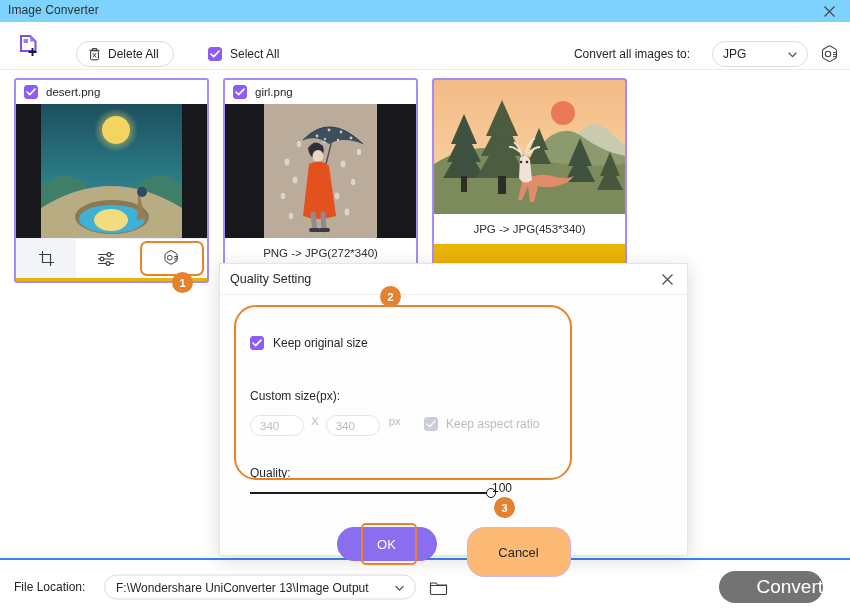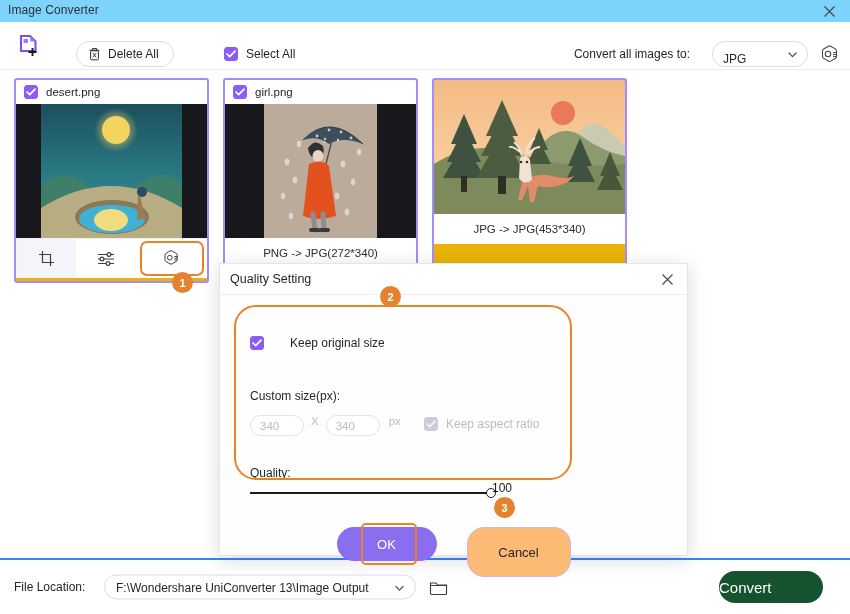--- a/index.html
+++ b/index.html
@@ -54,36 +54,36 @@
     border: 1px solid #dcdce4;
     border-radius: 13px;
     background: #ffffff;
     display: flex; align-items: center; gap: 7px;
     font-size: 12px; color: #23262b;
   }
   .select-all {
     position: absolute; left: 208px; top: 32px;
     transform: translateY(-50%);
     display: flex; align-items: flex-end; gap: 8px;
-    font-size: 12px; color: #23262b; margin-left: 16px;
+    font-size: 12px; color: #23262b;
   }
   .convert-to-label {
     position: absolute; right: 160px; top: 32px;
     transform: translateY(-50%);
     font-size: 12px; color: #23262b;
     white-space: nowrap;
   }
   .format-select {
     position: absolute; right: 42px; top: 32px;
     transform: translateY(-50%);
     width: 96px; height: 26px;
     border: 1px solid #dcdce4;
     border-radius: 13px;
     background: #fff;
-    display: flex; align-items: flex-end;
+    display: flex; align-items: center;
     padding: 0 10px;
     font-size: 12px; color: #23262b;
   }
   .format-select .caret {
     position: absolute; right: 10px; top: 50%;
     transform: translateY(-50%);
     color: #555;
   }
   .settings-icon-btn {
     position: absolute; right: 8px; top: 32px;
@@ -207,21 +207,21 @@
   .highlight-box {
     position: absolute; left: 14px; top: 10px;
     width: 338px; height: 175px;
     border: 2px solid #e8832a;
     border-radius: 22px;
     pointer-events: none;
     z-index: 5;
   }
   .keep-orig {
     position: absolute; left: 30px; top: 41px;
-    display: flex; align-items: flex-start; gap: 26px;
+    display: flex; align-items: flex-start; gap: 9px;
     font-size: 12px; color: #23262b;
   }
   .custom-label {
     position: absolute; left: 30px; top: 94px;
     font-size: 12px; color: #23262b;
   }
   .size-row {
     position: absolute; left: 30px; top: 120px;
     display: flex; align-items: flex-start;
     font-size: 12px;
@@ -335,23 +335,23 @@
     transform: translateY(-50%);
     width: 22px; height: 22px;
     display: flex; align-items: center; justify-content: center;
     color: #3b3e44;
   }
   .convert-btn {
     position: absolute; right: 27px; top: 50%;
     transform: translateY(-50%);
     width: 104px; height: 32px;
     border-radius: 16px;
-    background: #14532d;
-    color: #fff; font-size: 15px;
-    display: flex; align-items: center; justify-content: flex-start;
+    background: #737373;
+    color: #fff; font-size: 19px;
+    display: flex; align-items: center; justify-content: flex-end;
   }
 </style>
 </head>
 <body>
 
 <div id="app">
 
   <div class="titlebar">
     <div class="titlebar-title">Image Converter</div>
     <div class="win-close">

